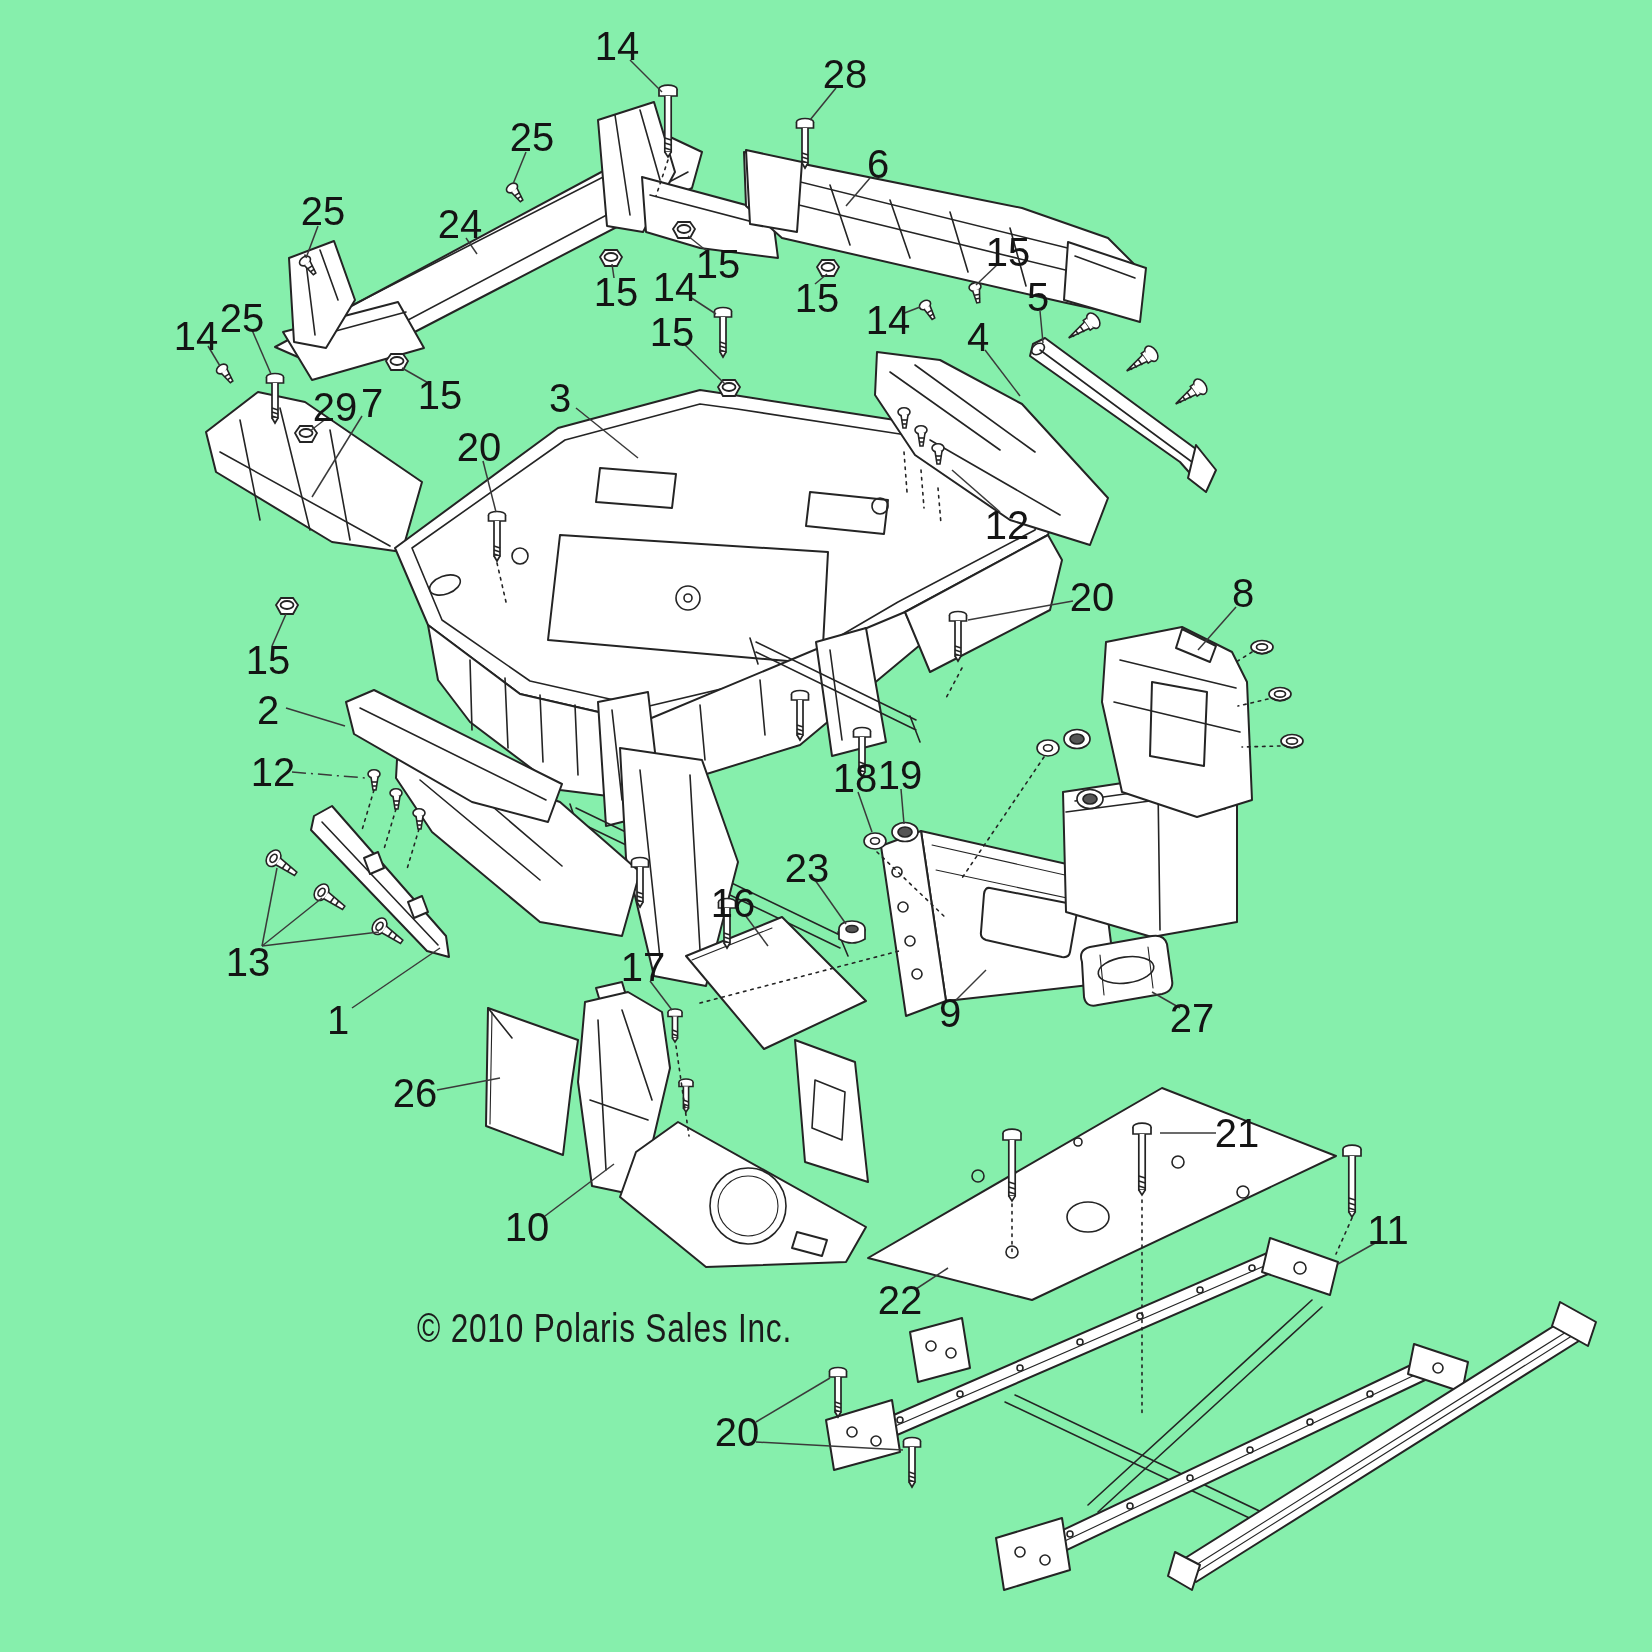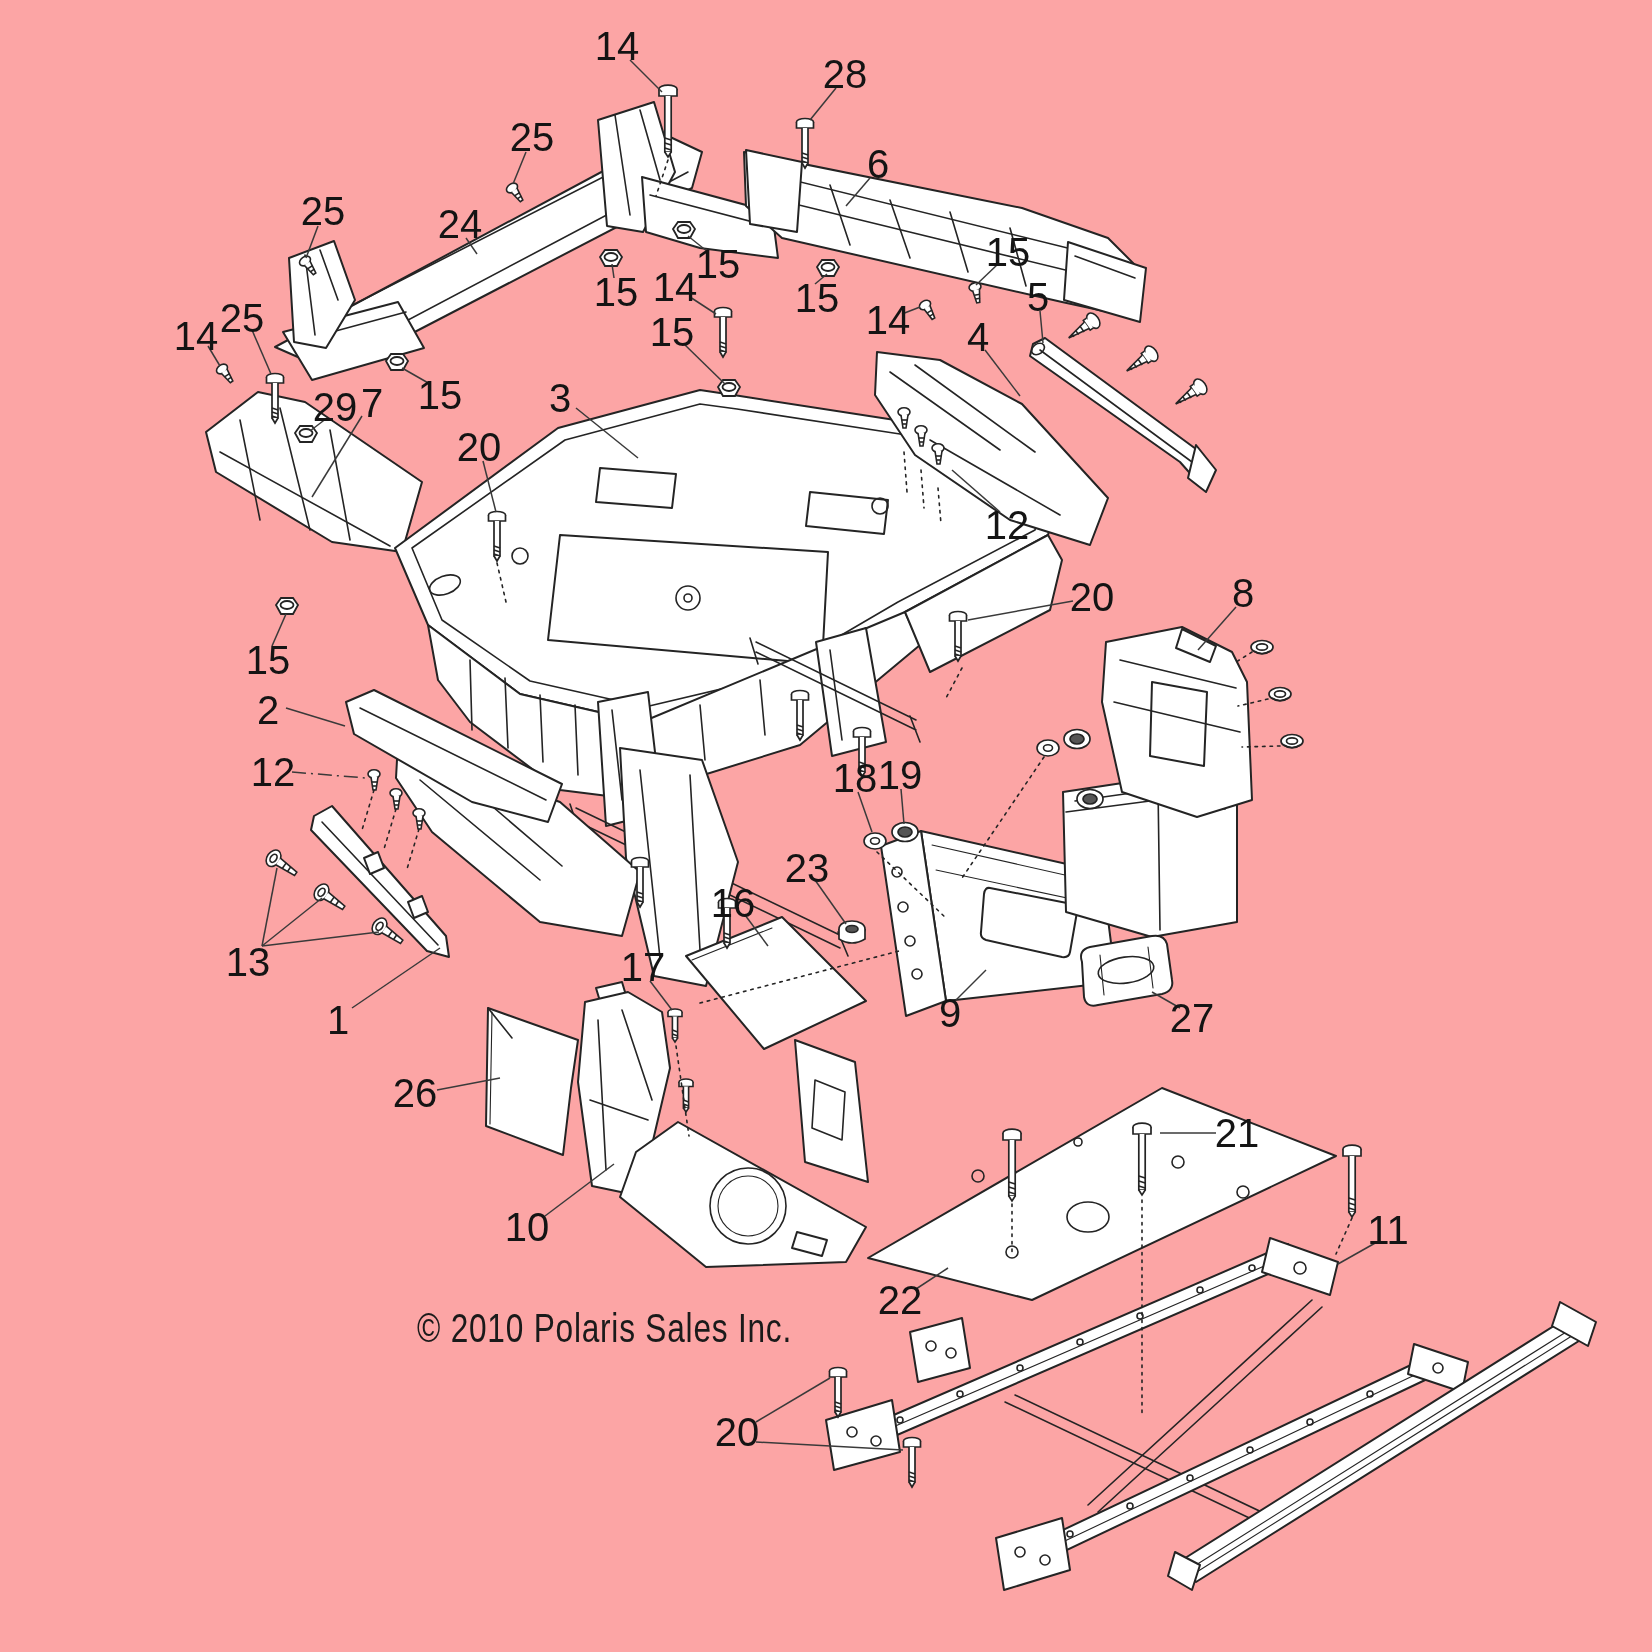--- a/index.html
+++ b/index.html
@@ -1,16 +1,16 @@
 <!DOCTYPE html>
 <html><head>
 <meta charset="utf-8">
 <style>
   html,body{margin:0;padding:0;background:#ffffff;}
-  .stage{position:relative;width:1652px;height:1652px;background:#fca5a5;overflow:hidden;}
+  .stage{position:relative;width:1652px;height:1652px;background:#86efac;overflow:hidden;}
   svg{position:absolute;left:0;top:0;}
   .p{fill:#ffffff;stroke:#242424;stroke-width:2;stroke-linejoin:round;stroke-linecap:round;}
   .l{fill:none;stroke:#242424;stroke-width:1.6;stroke-linejoin:round;stroke-linecap:round;}
   .thin{stroke-width:1.1;}
   .dot{stroke-dasharray:2.5 5;}
   .callout{font-family:"Liberation Sans",sans-serif;font-size:40px;fill:#141414;text-anchor:middle;}
   .copyright{font-family:"Liberation Sans",sans-serif;font-size:40px;fill:#1a1a1a;letter-spacing:1px;}
   .leader{stroke:#3a3a3a;stroke-width:1.5;fill:none;}
   .leader-dd{stroke-dasharray:14 5 2 5;}
 </style>

